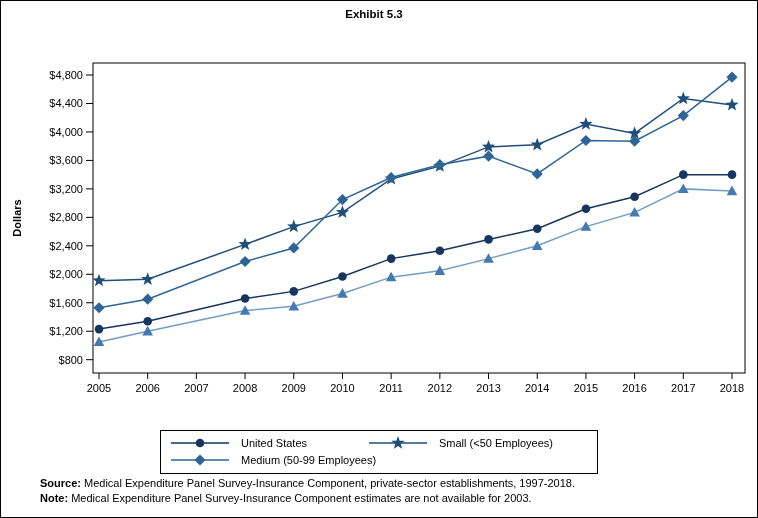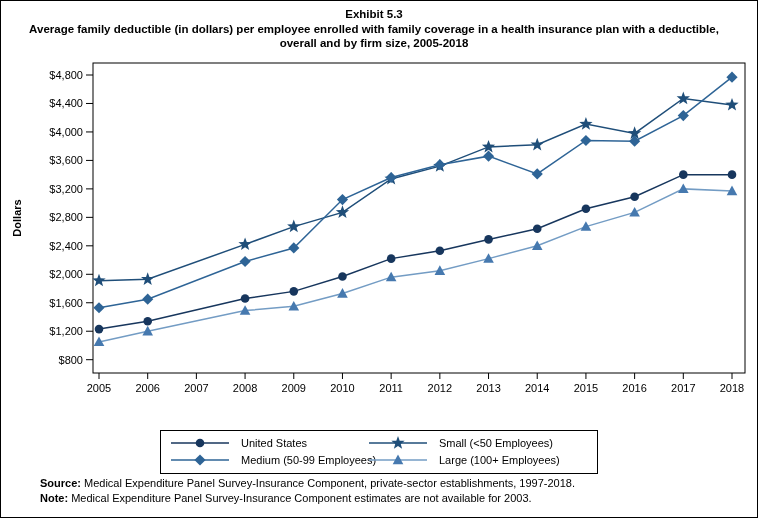--- a/index.html
+++ b/index.html
@@ -31,21 +31,20 @@
     font-size:11px;color:#000;line-height:14.5px;
   }
   .footer .b{font-weight:bold;margin-left:31px;}
 </style>
 </head>
 <body>
 
 <div class="figure">
   <div class="titleblock">
     <div>Exhibit 5.3</div>
-    <div>Average family deductible (in dollars) per employee enrolled with family coverage in a health insurance plan with a deductible, overall and by firm size, 2005-2018</div>
   </div>
 
   <svg id="chart-svg" width="758" height="400" viewBox="0 0 758 400">
       <rect x="92" y="62" width="652" height="310" fill="none" stroke="#000" stroke-width="1"></rect>
       <line x1="85" y1="358.7" x2="92" y2="358.7" stroke="#000" stroke-width="1"></line>
       <text x="82" y="362.5" text-anchor="end" font-size="11" fill="#000">$800</text>
       <line x1="85" y1="330.23" x2="92" y2="330.23" stroke="#000" stroke-width="1"></line>
       <text x="82" y="334.03000000000003" text-anchor="end" font-size="11" fill="#000">$1,200</text>
       <line x1="85" y1="301.76" x2="92" y2="301.76" stroke="#000" stroke-width="1"></line>
       <text x="82" y="305.56" text-anchor="end" font-size="11" fill="#000">$1,600</text>
@@ -167,26 +166,19 @@
         </svg>
         <span class="lbl">Small (&lt;50 Employees)</span>
       </div>
       <div class="legend-item">
         <svg width="62" height="16">
           <line x1="2" y1="8" x2="60" y2="8" stroke="#2E6496" stroke-width="1.5"></line>
           <path d="M0,-5.6L5.6,0L0,5.6L-5.6,0Z" transform="translate(31,8)" fill="#2E6496"></path>
         </svg>
         <span class="lbl">Medium (50-99 Employees)</span>
       </div>
-      <div class="legend-item">
-        <svg width="62" height="16">
-          <line x1="2" y1="8" x2="60" y2="8" stroke="#739CC4" stroke-width="1.5"></line>
-          <path d="M0,-5.4L5.3,4.2L-5.3,4.2Z" transform="translate(31,8)" fill="#4679AF"></path>
-        </svg>
-        <span class="lbl">Large (100+ Employees)</span>
-      </div>
     </div>
 
   <div class="footer">
     <div><span class="b">Source:</span> <span>Medical Expenditure Panel Survey-Insurance Component, private-sector establishments, 1997-2018.</span></div>
     <div><span class="b">Note:</span> <span>Medical Expenditure Panel Survey-Insurance Component estimates are not available for 2003.</span></div>
   </div>
 </div>
 
 </body></html>

